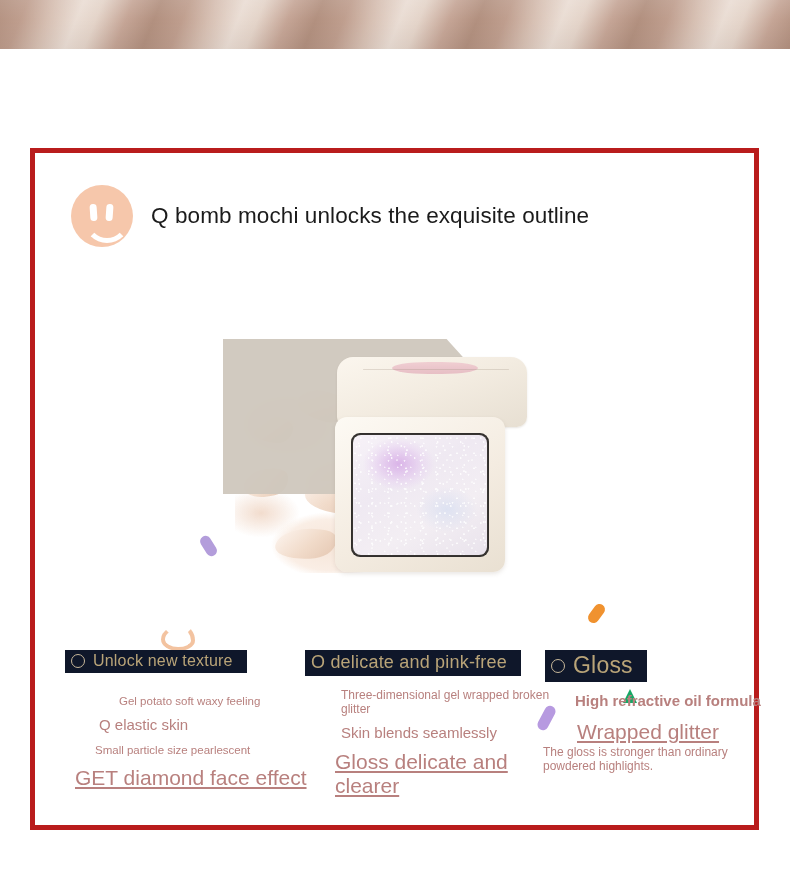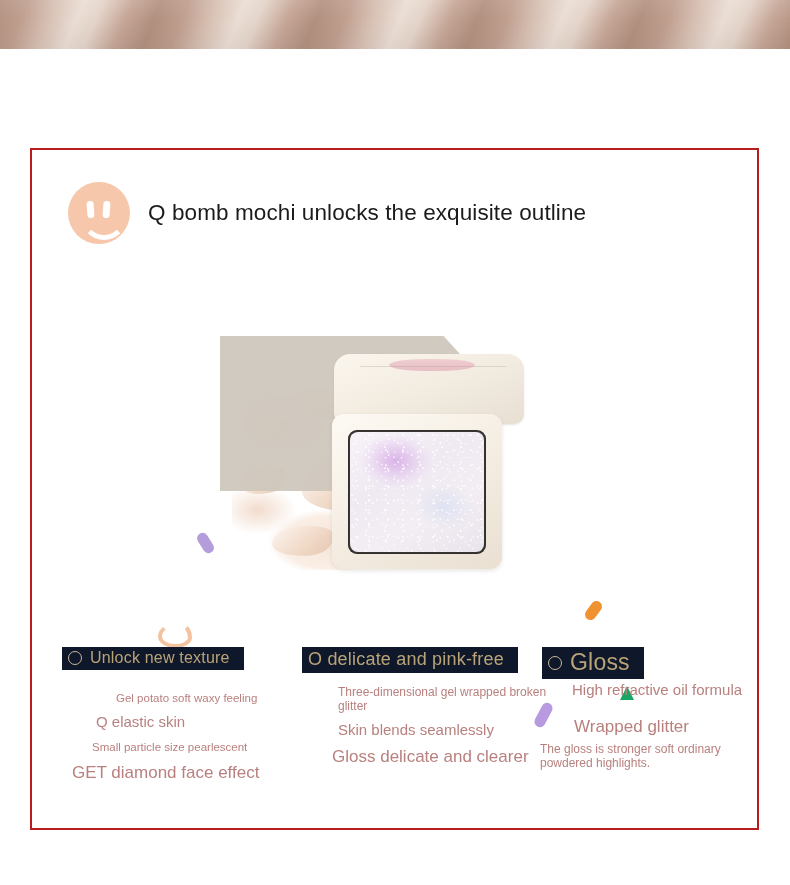--- a/index.html
+++ b/index.html
@@ -29,21 +29,21 @@
   }
   .banner-sheen{
     position:absolute;left:0;top:0;width:100%;height:100%;
     background:linear-gradient(180deg, rgba(255,255,255,.10) 0%, rgba(255,255,255,0) 40%, rgba(0,0,0,.04) 100%);
   }
 
   
   .card{
     position:absolute;left:30px;top:148px;width:729px;height:682px;
     background:#ffffff;
-    border:2px solid #b91c1c;
+    border:5px solid #b91c1c;
     box-sizing:border-box;
   }
 
   
   .title-row{
     position:absolute;left:36px;top:32px;
     display:flex;align-items:center;gap:18px;
   }
   .smiley{
     width:62px;height:62px;border-radius:50%;
@@ -172,33 +172,33 @@
     width:12px;height:12px;border-radius:50%;
     border:1.3px solid #c8b89a;flex:0 0 auto;
   }
   .head-txt{font-size:16px;color:#b9a478;letter-spacing:.2px;}
   .head-txt.big{font-size:23px;}
   .head-txt.noring{font-size:18px;}
 
   .line{color:#b8807e;margin:0;}
   .line.sm{font-size:11.5px;}
   .line.md{font-size:15px;}
-  .line.lg{font-size:17px;}
+  .line.lg{font-size:21px;text-decoration:underline;}
   .line.xs{font-size:12px;line-height:1.18;}
 
   .c1-l1{position:absolute;left:54px;top:45px;}
   .c1-l2{position:absolute;left:34px;top:66px;}
   .c1-l3{position:absolute;left:30px;top:94px;}
   .c1-l4{position:absolute;left:10px;top:116px;}
 
   .c2-l1{position:absolute;left:36px;top:38px;width:210px;}
   .c2-l2{position:absolute;left:36px;top:74px;}
   .c2-l3{position:absolute;left:30px;top:100px;}
 
-  .c3-l1{position:absolute;left:30px;top:34px;}
+  .c3-l1{position:absolute;left:30px;top:42px;font-weight:bold;}
   .c3-l2{position:absolute;left:32px;top:70px;}
   .c3-l3{position:absolute;left:-2px;top:95px;width:236px;}
 </style>
 </head>
 <body>
 
 <div class="banner">
   <div class="banner-sheen"></div>
 </div>
 
@@ -273,17 +273,17 @@
       <p class="line lg c2-l3">Gloss delicate and clearer</p>
     </div>
 
     <div class="col col-3">
       <div class="feat-head">
         <span class="ring"></span>
         <span class="head-txt big">Gloss</span>
       </div>
       <p class="line md c3-l1">High refractive oil formula</p>
       <p class="line lg c3-l2">Wrapped glitter</p>
-      <p class="line xs c3-l3">The gloss is stronger soft ordinary powdered highlights.</p>
+      <p class="line xs c3-l3">The gloss is stronger than ordinary powdered highlights.</p>
     </div>
 
   </div>
 </div>
 
 </body></html>

